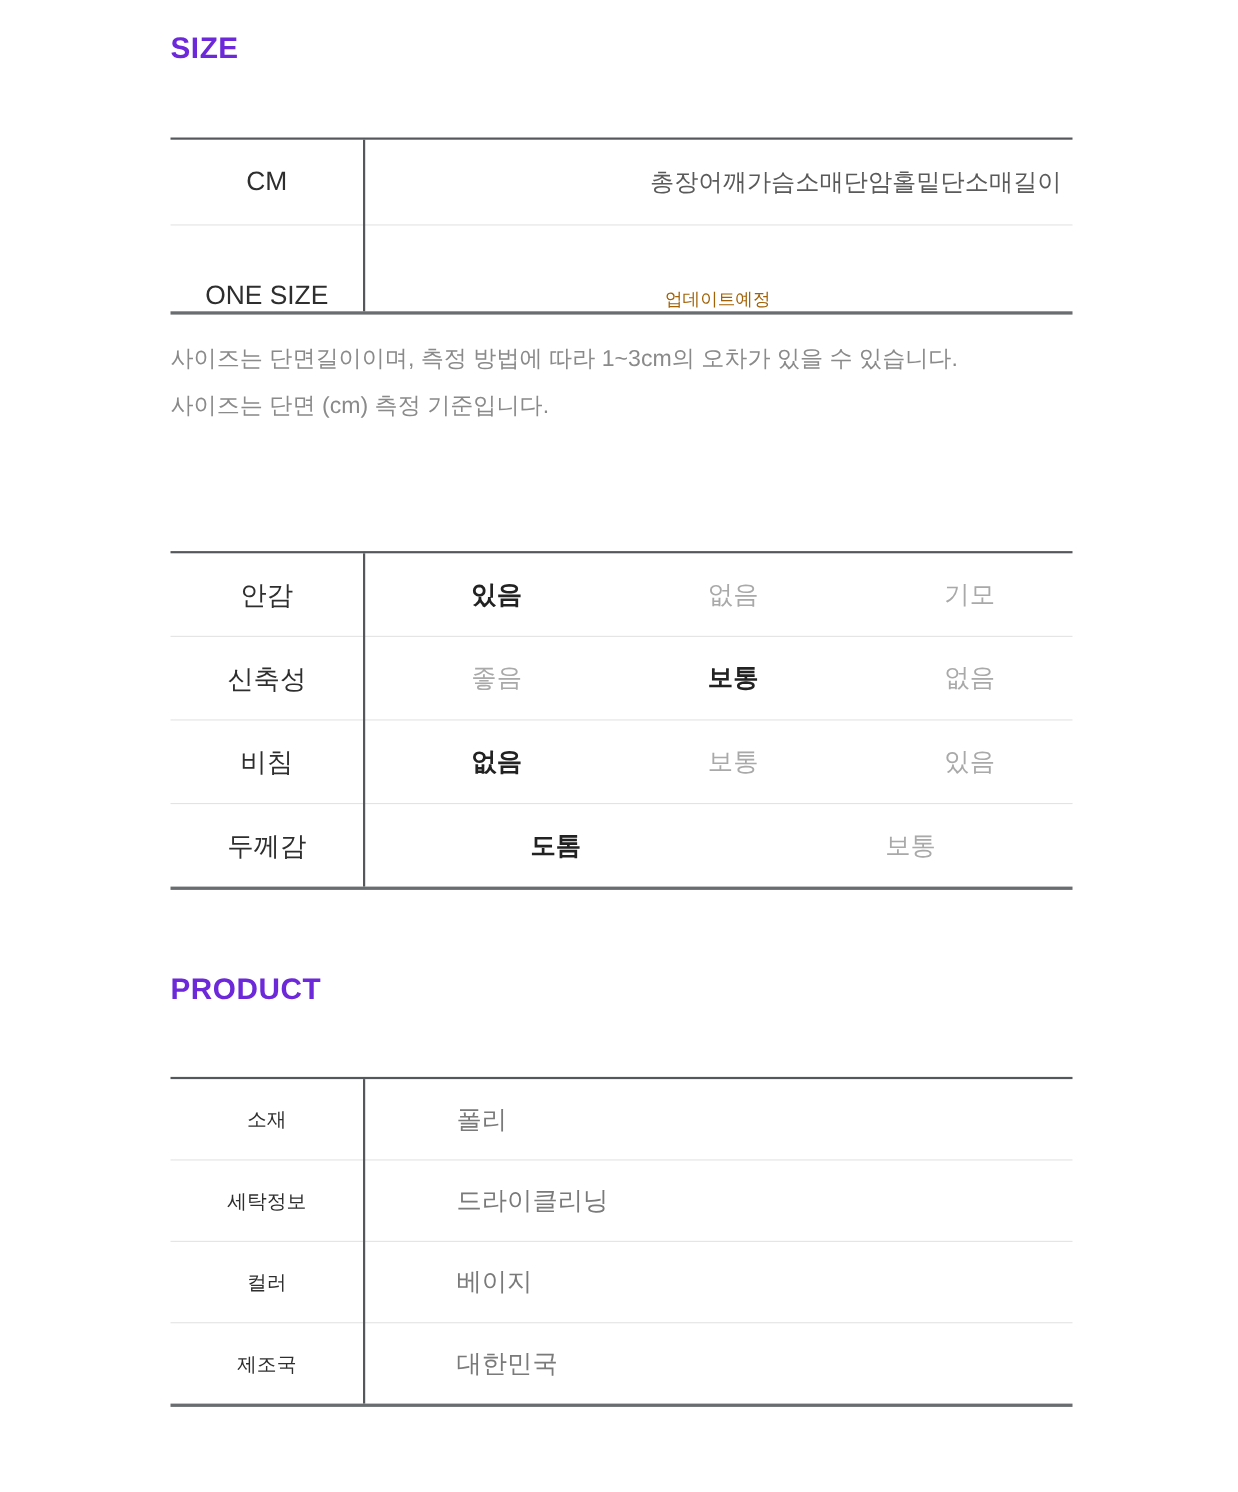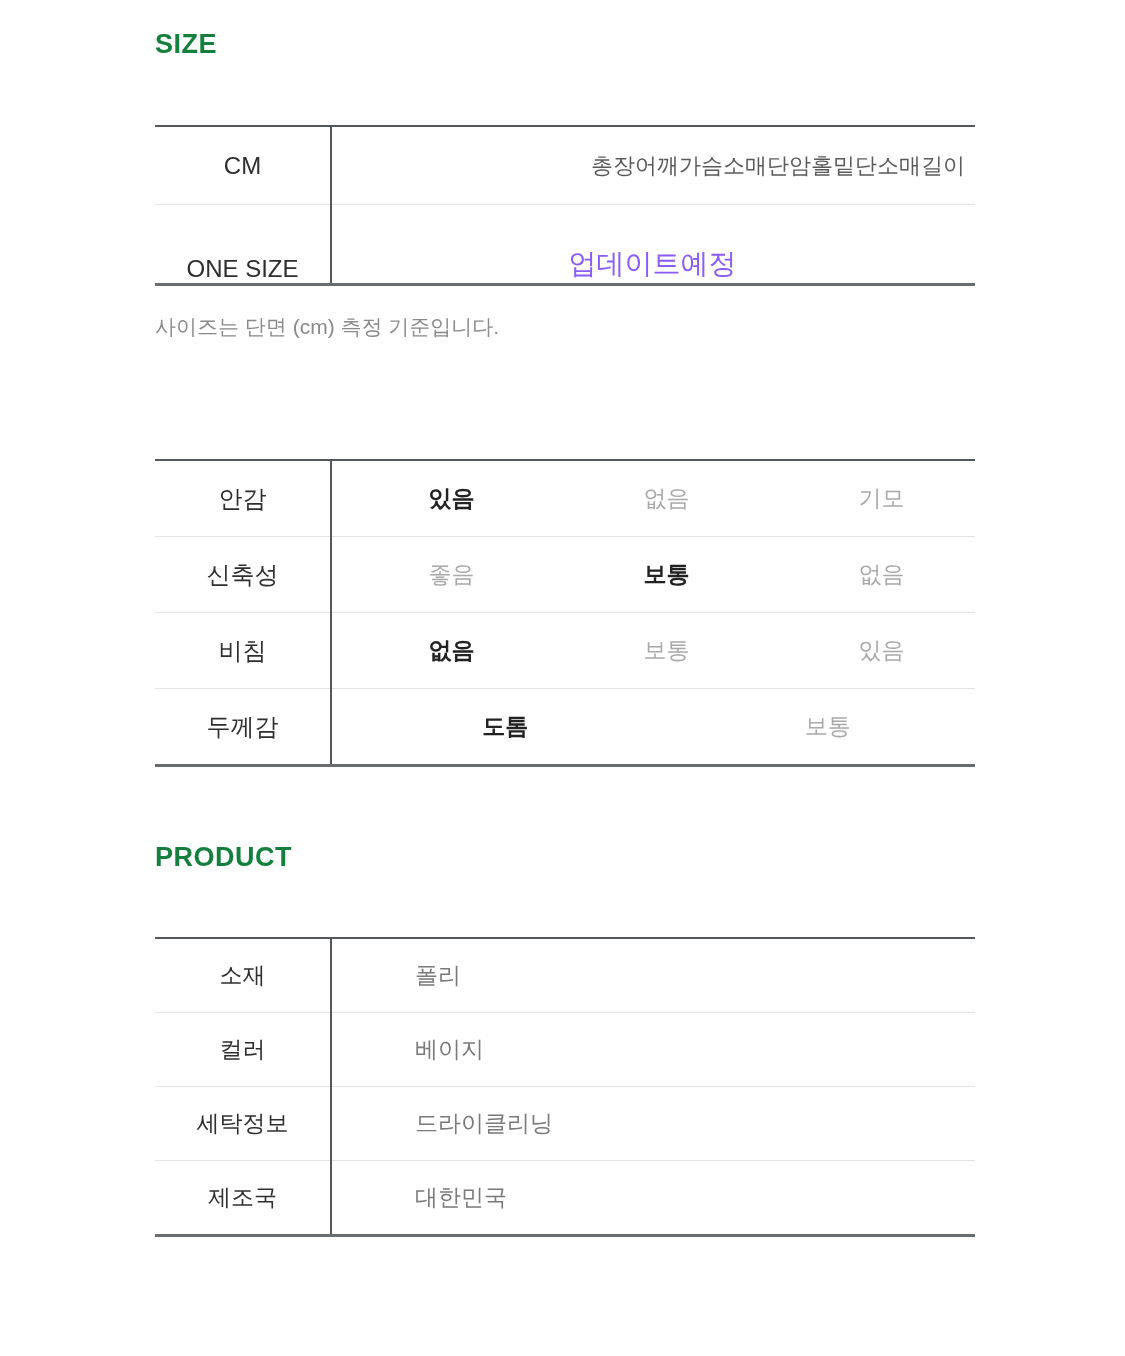--- a/index.html
+++ b/index.html
@@ -12,21 +12,21 @@
     width: 1125px;
     min-height: 1356px;
   }
   .content {
     padding-left: 155px;
     width: 820px;
   }
   .section-title {
     font-size: 27px;
     font-weight: 700;
-    color: #15803d;
+    color: #6d28d9;
     letter-spacing: 0.5px;
     line-height: 28px;
   }
   .size-title { margin-top: 30px; }
   .product-title { margin-top: 76px; }
 
   
   .tbl {
     position: relative;
     width: 820px;
@@ -68,22 +68,22 @@
   .size-cols {
     justify-content: flex-end;
     padding: 0 10px;
   }
   .size-col-header {
     font-size: 22px;
     color: #5a5a5a;
   }
   .placeholder-val {
     justify-content: center;
-    font-size: 28px;
-    color: #8b5cf6;
+    font-size: 16px;
+    color: #a16207;
   }
 
   
   .notes { margin-top: 20px; }
   .note-line {
     margin: 0;
     font-size: 21px;
     line-height: 42px;
     color: #8a8a8a;
   }
@@ -99,21 +99,21 @@
     margin-left: 28px;
   }
   .opt.sel {
     color: #222222;
     font-weight: 700;
   }
 
   
   .prod-table { margin-top: 66px; }
   .prod-table .row { height: 73px; }
-  .prod-table .labelcell { font-size: 23px; }
+  .prod-table .labelcell { font-size: 18px; }
   .prod-value {
     padding-left: 85px;
     font-size: 23px;
     color: #7a7a7a;
   }
 </style>
 </head>
 <body>
 
 <div class="content">
@@ -137,20 +137,21 @@
         </div>
       </div>
 
       <div class="row row-onesize">
         <div class="labelcell">ONE SIZE</div>
         <div class="valarea placeholder-val">업데이트예정</div>
       </div>
     </div>
 
     <div class="notes">
+      <p class="note-line">사이즈는 단면길이이며, 측정 방법에 따라 1~3cm의 오차가 있을 수 있습니다.</p>
       <p class="note-line">사이즈는 단면 (cm) 측정 기준입니다.</p>
     </div>
   </div>
 
   <div class="tbl attr-table">
     <div class="vdivider"></div>
 
     <div class="row">
       <div class="labelcell">안감</div>
       <div class="valarea">
@@ -192,29 +193,29 @@
 
     <div class="tbl prod-table">
       <div class="vdivider"></div>
 
       <div class="row">
         <div class="labelcell">소재</div>
         <div class="valarea prod-value">폴리</div>
       </div>
 
       <div class="row">
+        <div class="labelcell">세탁정보</div>
+        <div class="valarea prod-value">드라이클리닝</div>
+      </div>
+
+      <div class="row">
         <div class="labelcell">컬러</div>
         <div class="valarea prod-value">베이지</div>
       </div>
 
       <div class="row">
-        <div class="labelcell">세탁정보</div>
-        <div class="valarea prod-value">드라이클리닝</div>
-      </div>
-
-      <div class="row">
         <div class="labelcell">제조국</div>
         <div class="valarea prod-value">대한민국</div>
       </div>
     </div>
   </div>
 
 </div>
 
 </body></html>

